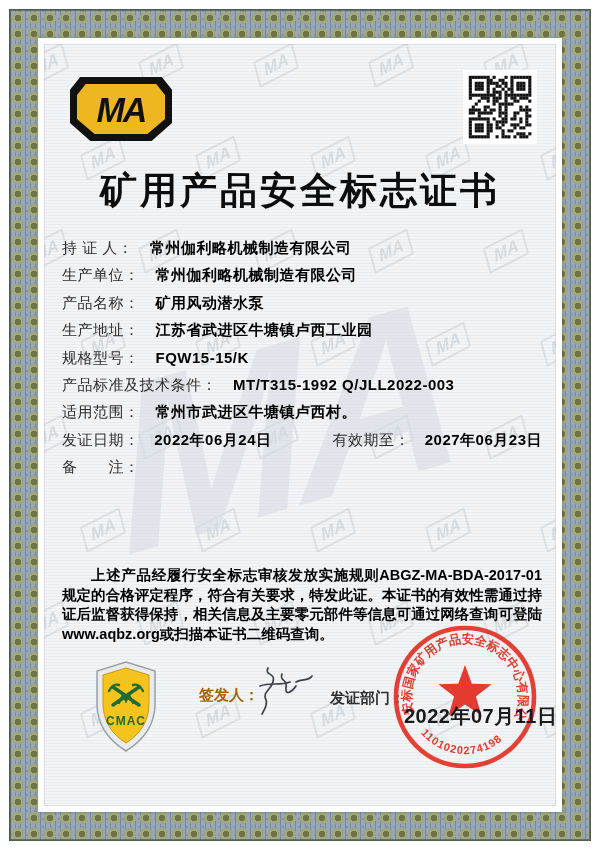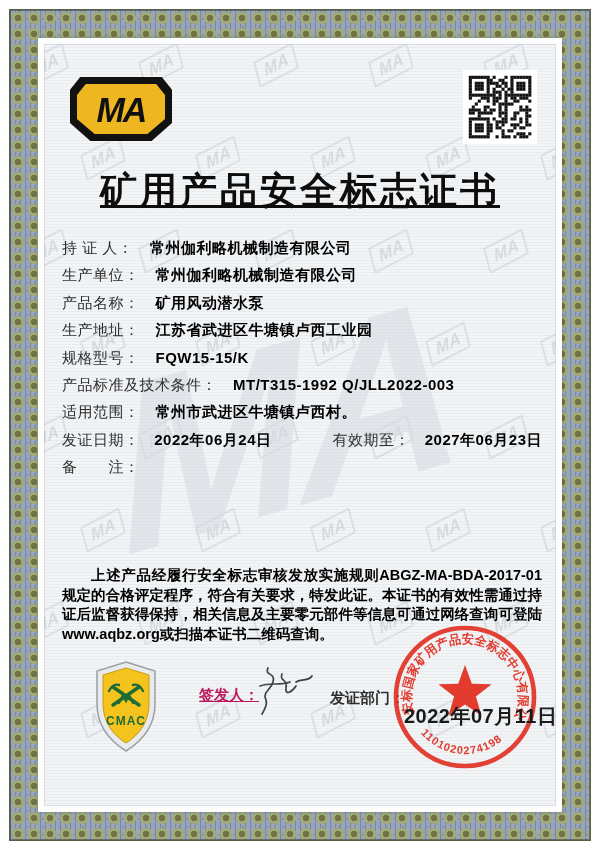--- a/index.html
+++ b/index.html
@@ -40,35 +40,35 @@
     display:flex;align-items:center;justify-content:center;}
   .ma-logo-in span{font:italic 900 34px "Liberation Sans",sans-serif;color:#111;letter-spacing:-2px;transform:scaleY(1.05);}
 
   .cert-no{position:absolute;left:226px;top:100px;font-size:16px;color:#222;}
   .cert-no .lbl{font-weight:bold;letter-spacing:1px;}
   .cert-no .val{font-family:"Liberation Serif",serif;font-size:17px;letter-spacing:1px;}
 
   .qr{position:absolute;left:463px;top:70px;width:74px;height:74px;background:#fff;padding:2px;box-sizing:border-box;}
 
   .title{position:absolute;left:0;top:166px;width:100%;text-align:center;
-    font-family:"DejaVu Serif","Liberation Serif",serif;font-weight:900;font-size:37px;color:#0d0d0d;letter-spacing:3px;text-decoration:underline;}
+    font-family:"DejaVu Serif","Liberation Serif",serif;font-weight:900;font-size:37px;color:#0d0d0d;letter-spacing:3px;}
 
   .fields{position:absolute;left:62px;top:239px;width:480px;}
   .frow{display:flex;align-items:baseline;height:27.4px;}
   .flabel{font-size:15px;color:#2e2e2e;min-width:72px;letter-spacing:.5px;white-space:pre;}
   .fvalue{font-size:15px;font-weight:bold;color:#000;margin-left:16px;letter-spacing:.5px;white-space:pre;}
   .frow .flabel.long{min-width:0;}
   .gap{width:62px;}
 
   .statement{position:absolute;left:62px;top:566px;width:480px;
     font-size:14.5px;font-weight:bold;color:#000;line-height:19.5px;
     text-indent:2em;text-align:justify;font-family:"Liberation Sans",sans-serif;}
 
   .badge{position:absolute;left:93px;top:661px;}
-  .issuer-label{position:absolute;left:199px;top:686px;font-size:15px;font-weight:bold;color:#be185d;text-decoration:underline;}
+  .issuer-label{position:absolute;left:199px;top:686px;font-size:15px;font-weight:bold;color:#a16207;}
   .signature{position:absolute;left:252px;top:662px;}
   .dept-label{position:absolute;left:330px;top:689px;font-size:15px;font-weight:bold;color:#2e2e2e;}
 
   .stamp{position:absolute;left:389px;top:620px;z-index:3;}
   .stamp-date{position:absolute;left:404px;top:703px;z-index:4;
     font-size:20px;font-weight:bold;color:#1a1a1a;letter-spacing:.5px;}
 </style>
 </head>
 <body>
 

